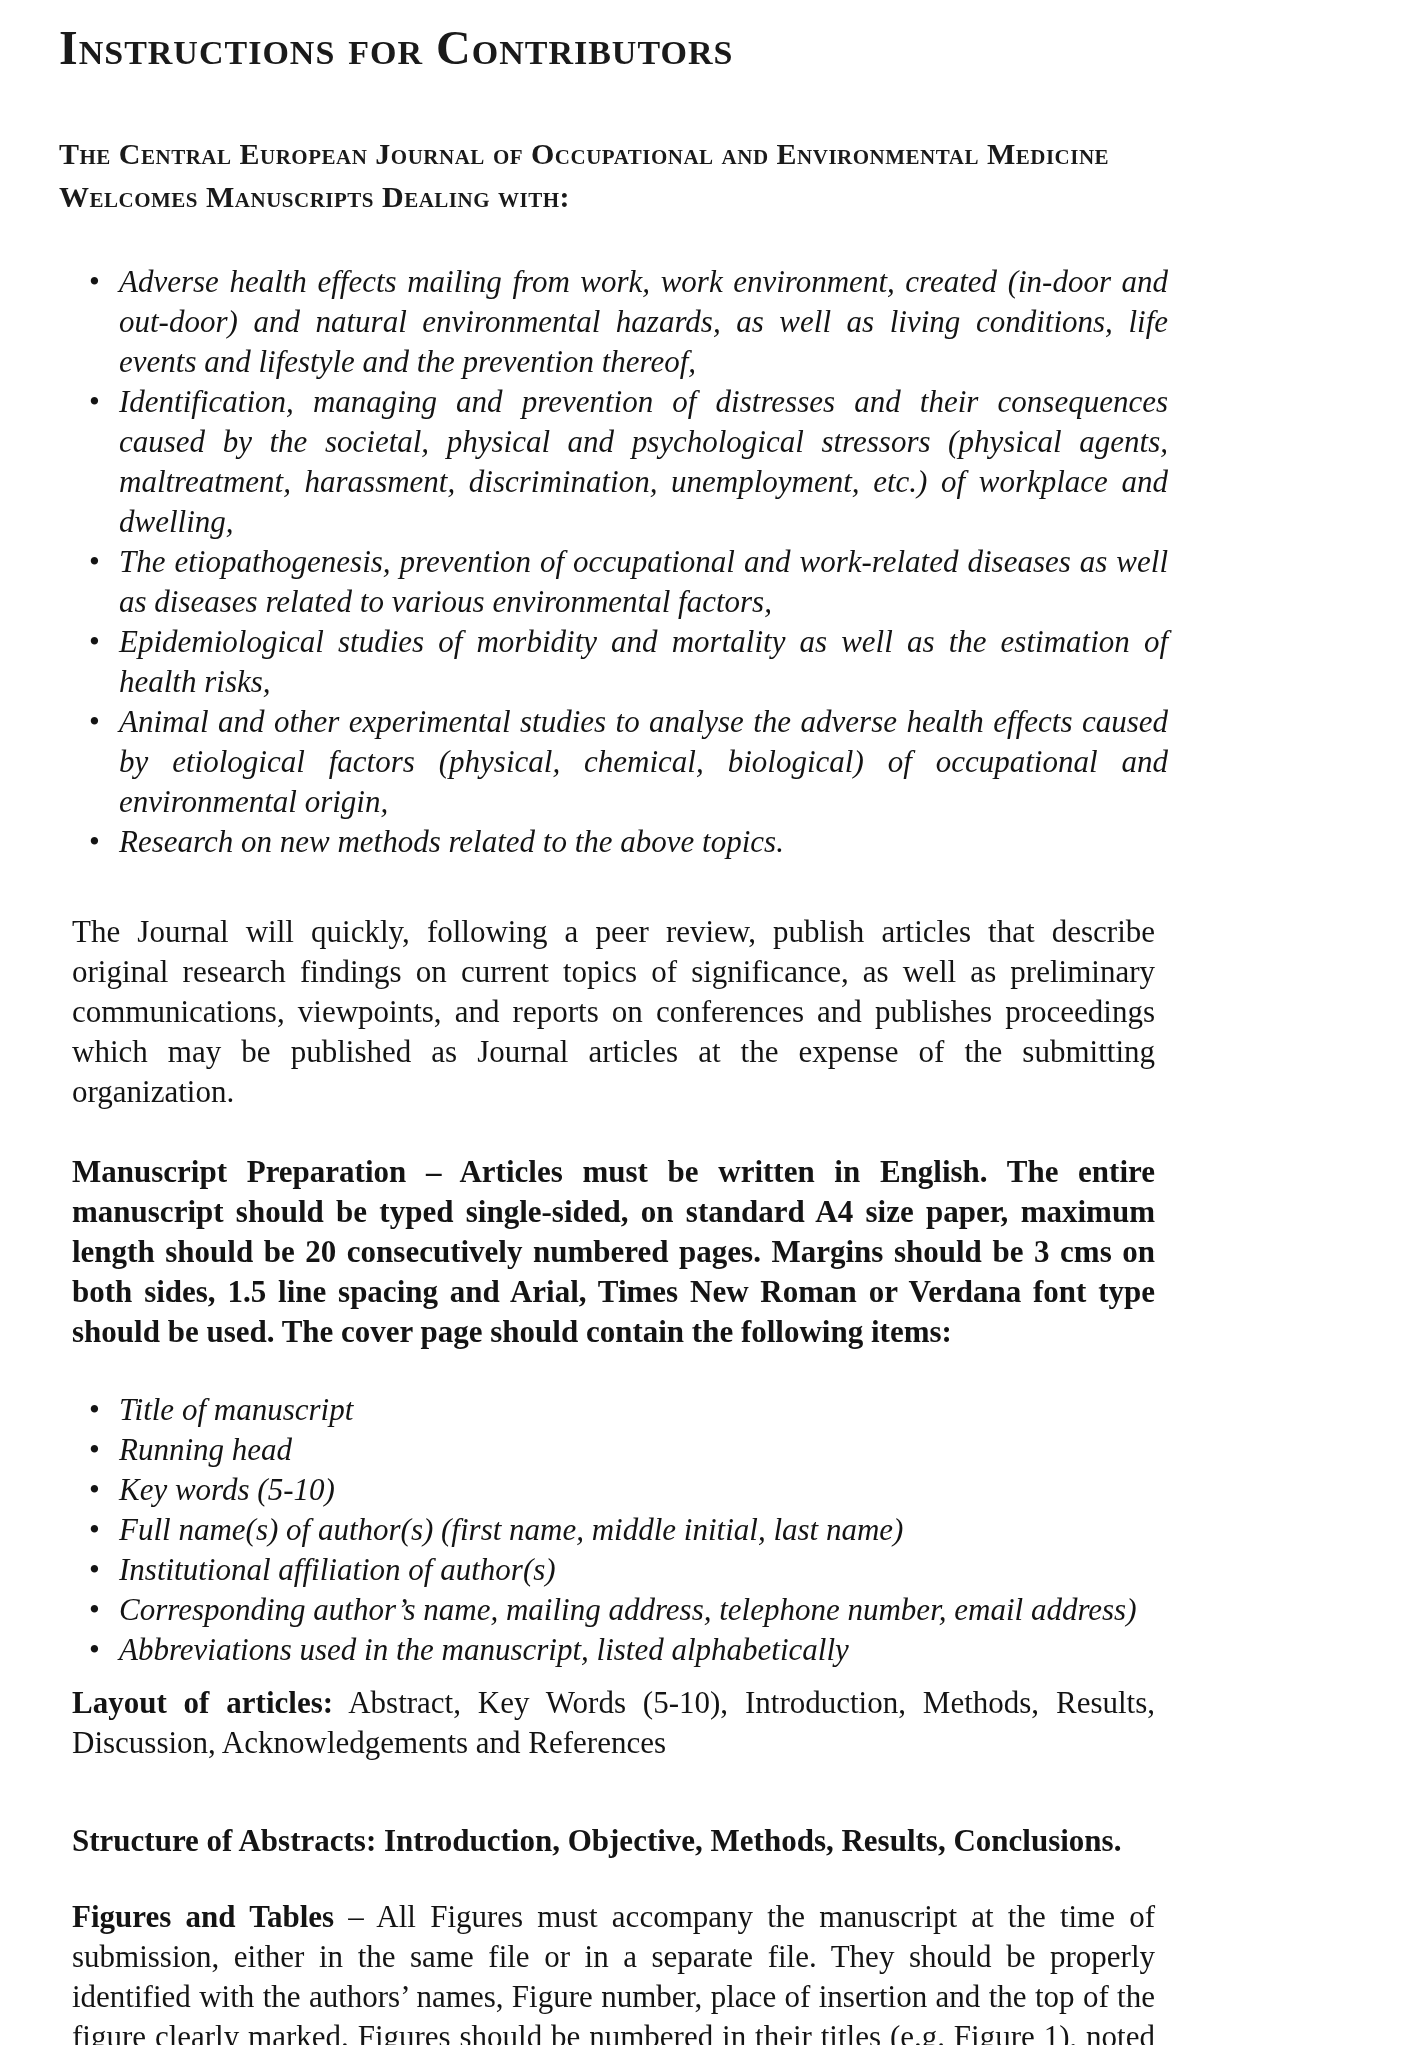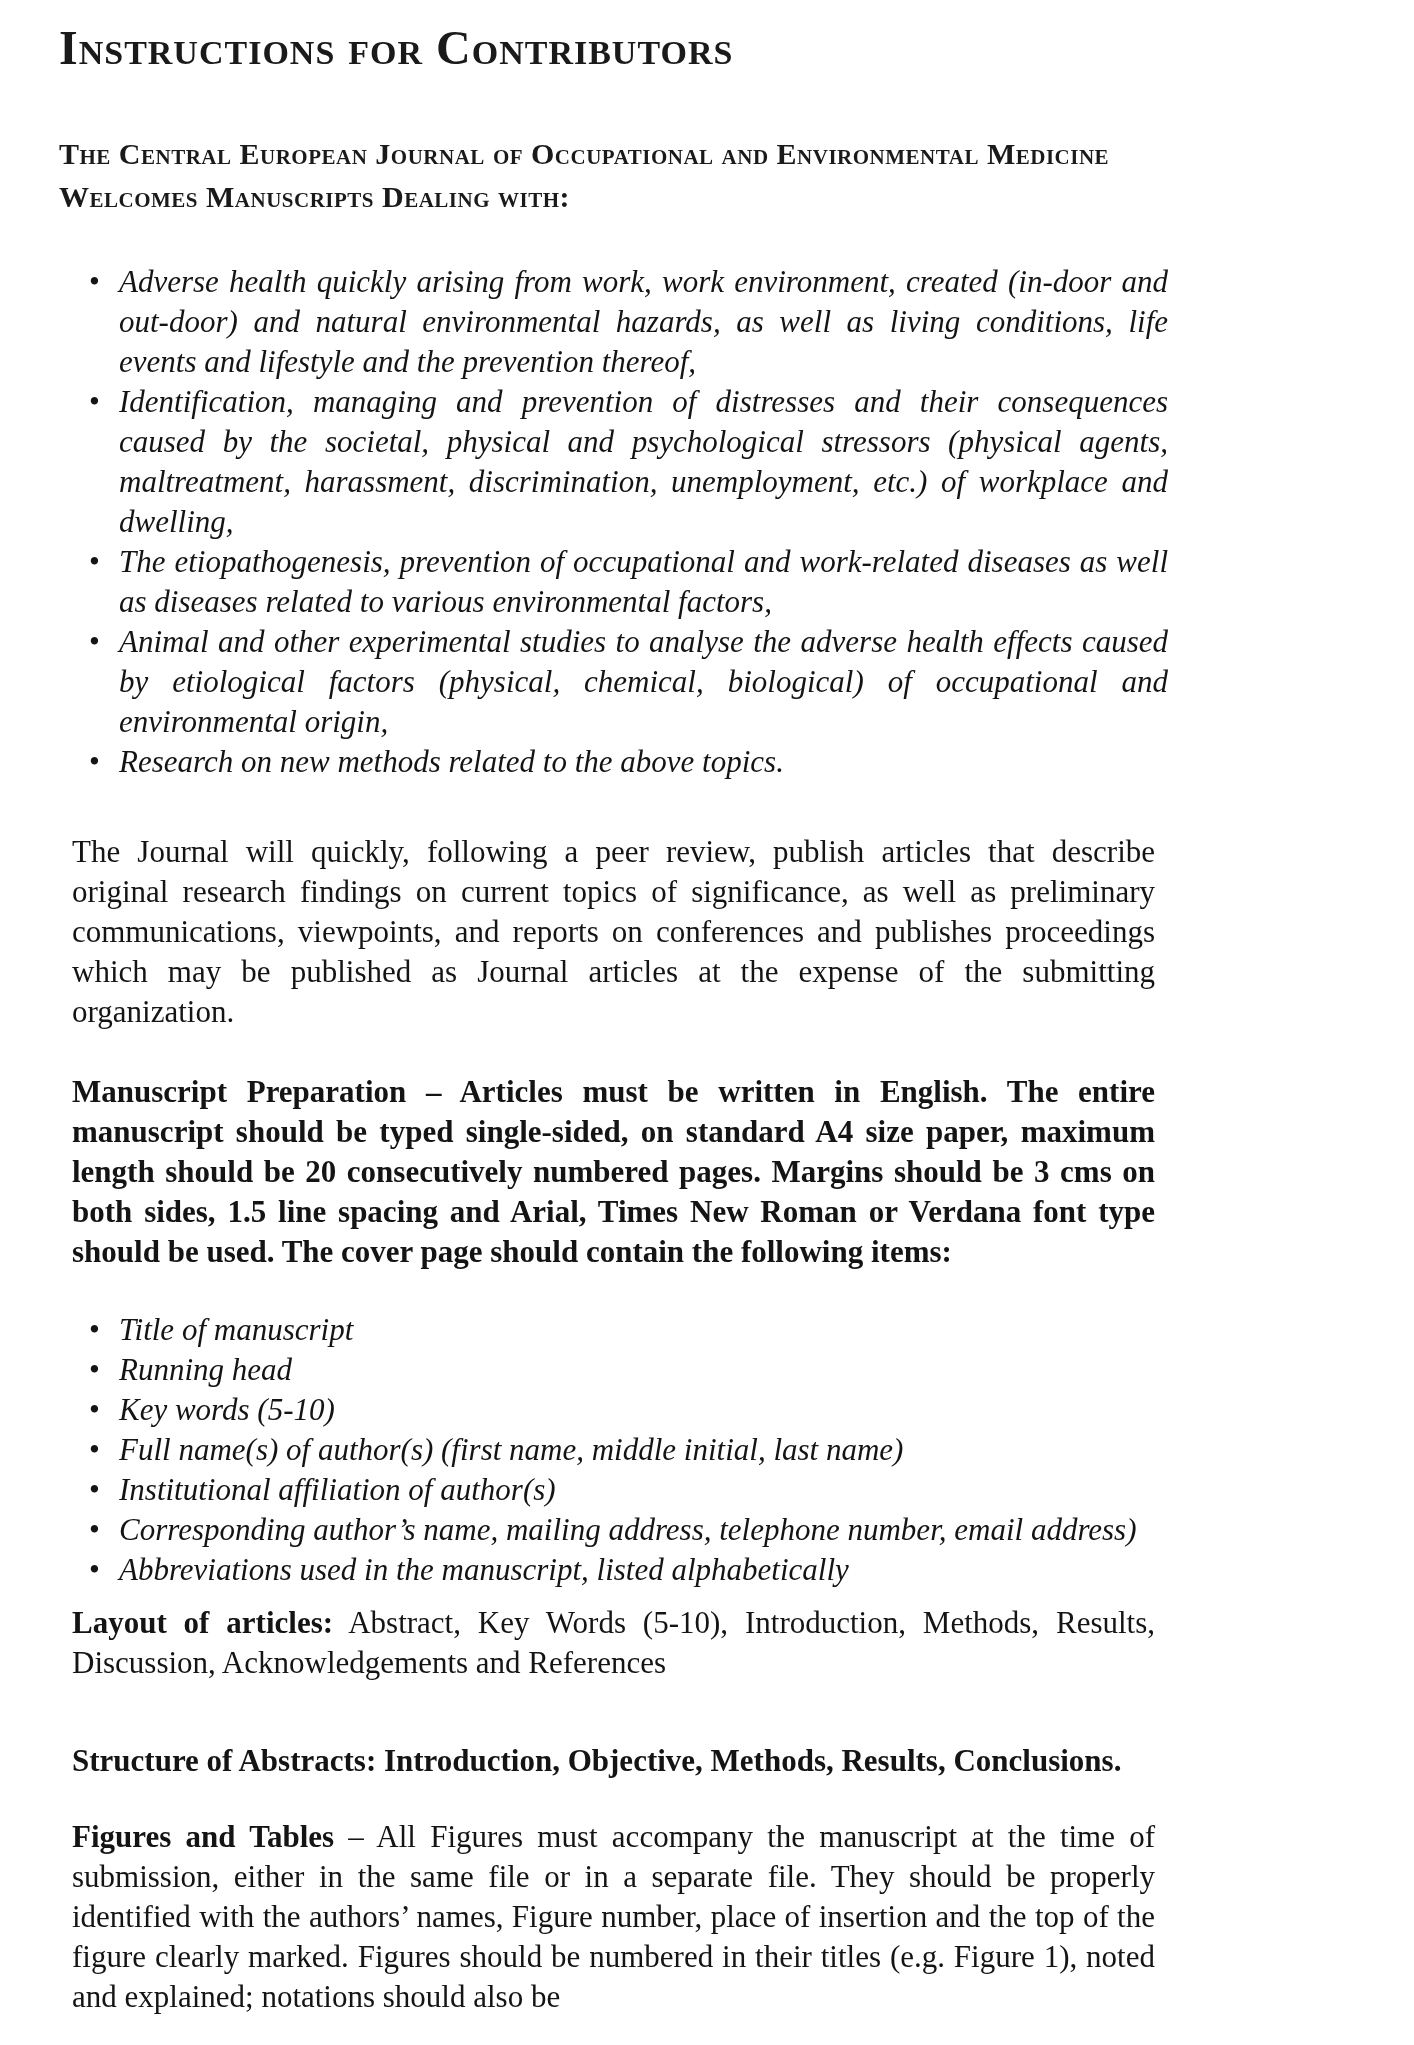--- a/index.html
+++ b/index.html
@@ -73,23 +73,24 @@
 </head>
 <body>
 
 <div class="page">
 
   <h1 class="doc-title">Instructions for Contributors</h1>
 
   <h2 class="doc-subheading">The Central European Journal of Occupational and Environmental Medicine Welcomes Manuscripts Dealing with:</h2>
 
   <ul class="doc-list topics">
-    <li>Adverse health quickly arising from work, work environment, created (in-door and out-door) and natural environmental hazards, as well as living conditions, life events and lifestyle and the prevention thereof,</li>
+    <li>Adverse health effects mailing from work, work environment, created (in-door and out-door) and natural environmental hazards, as well as living conditions, life events and lifestyle and the prevention thereof,</li>
     <li>Identification, managing and prevention of distresses and their consequences caused by the societal, physical and psychological stressors (physical agents, maltreatment, harassment, discrimination, unemployment, etc.) of workplace and dwelling,</li>
     <li>The etiopathogenesis, prevention of occupational and work-related diseases as well as diseases related to various environmental factors,</li>
+    <li>Epidemiological studies of morbidity and mortality as well as the estimation of health risks,</li>
     <li>Animal and other experimental studies to analyse the adverse health effects caused by etiological factors (physical, chemical, biological) of occupational and environmental origin,</li>
     <li>Research on new methods related to the above topics.</li>
   </ul>
 
   <p class="spaced">The Journal will quickly, following a peer review, publish articles that describe original research findings on current topics of significance, as well as preliminary communications, viewpoints, and reports on conferences and publishes proceedings which may be published as Journal articles at the expense of the submitting organization.</p>
 
   <p class="bold-par mb-manuscript">Manuscript Preparation – Articles must be written in English. The entire manuscript should be typed single-sided, on standard A4 size paper, maximum length should be 20 consecutively numbered pages. Margins should be 3 cms on both sides, 1.5 line spacing and Arial, Times New Roman or Verdana font type should be used. The cover page should contain the following items:</p>
 
   <ul class="doc-list cover-items">
     <li>Title of manuscript</li>

